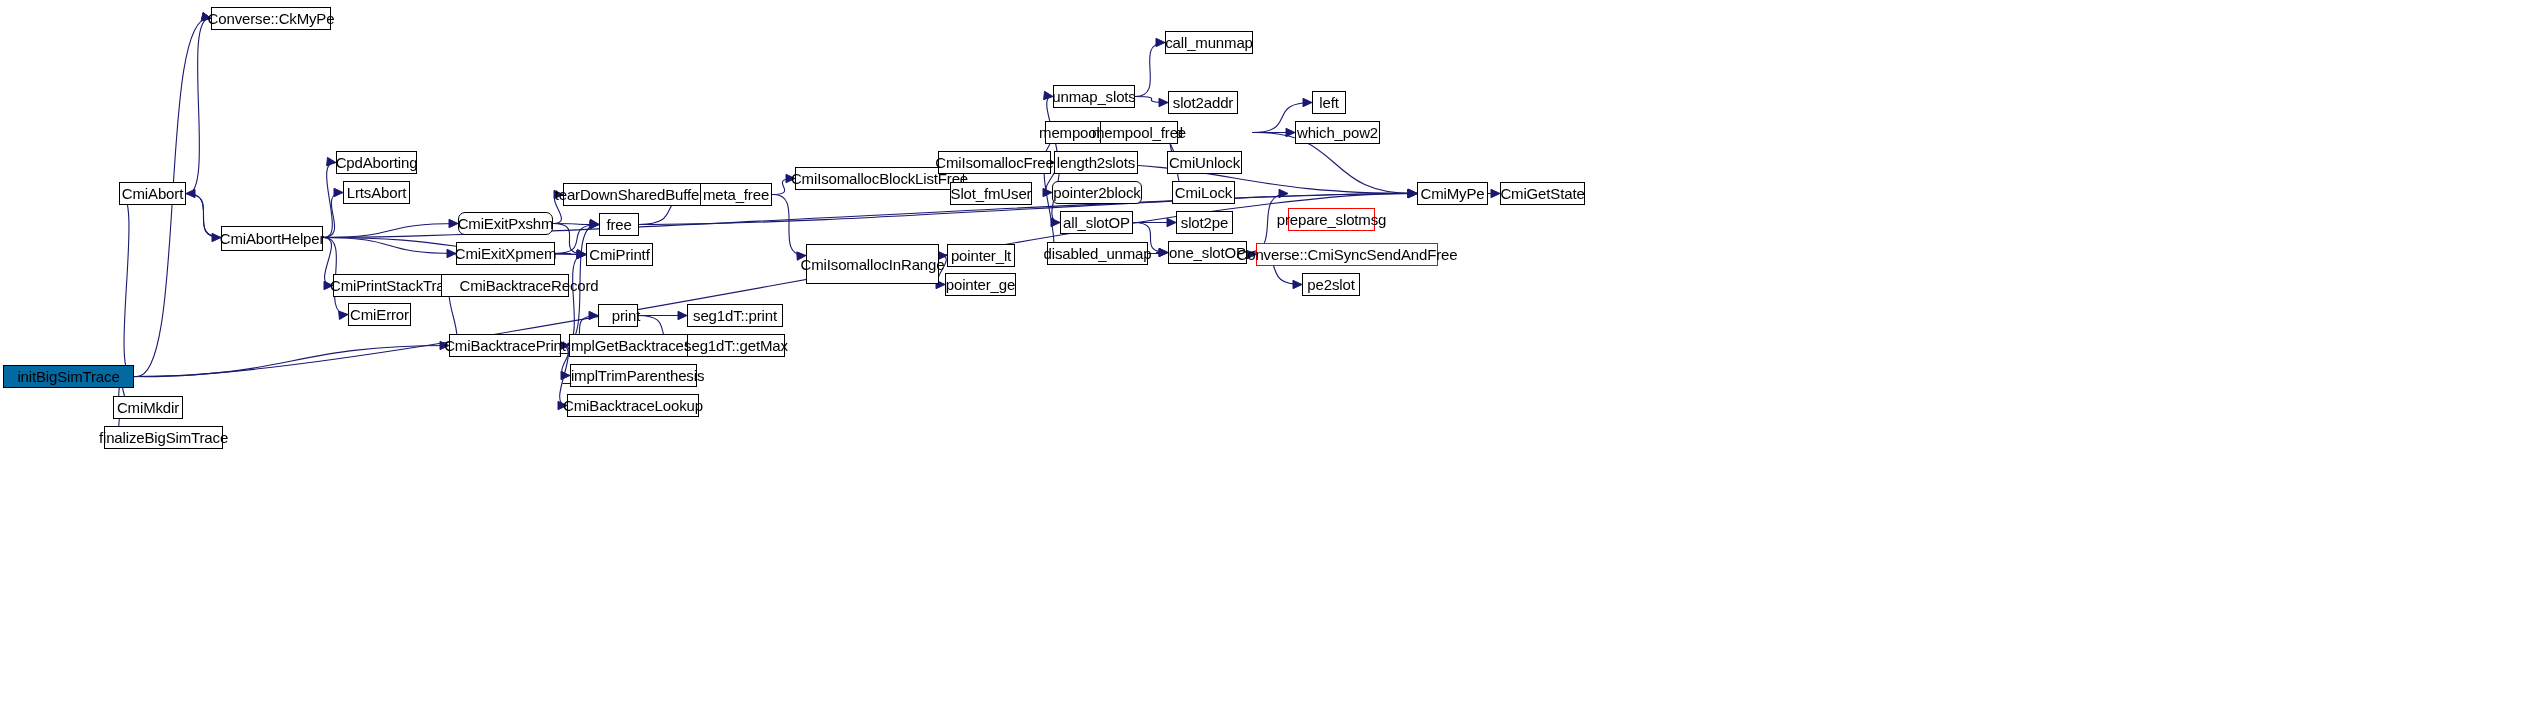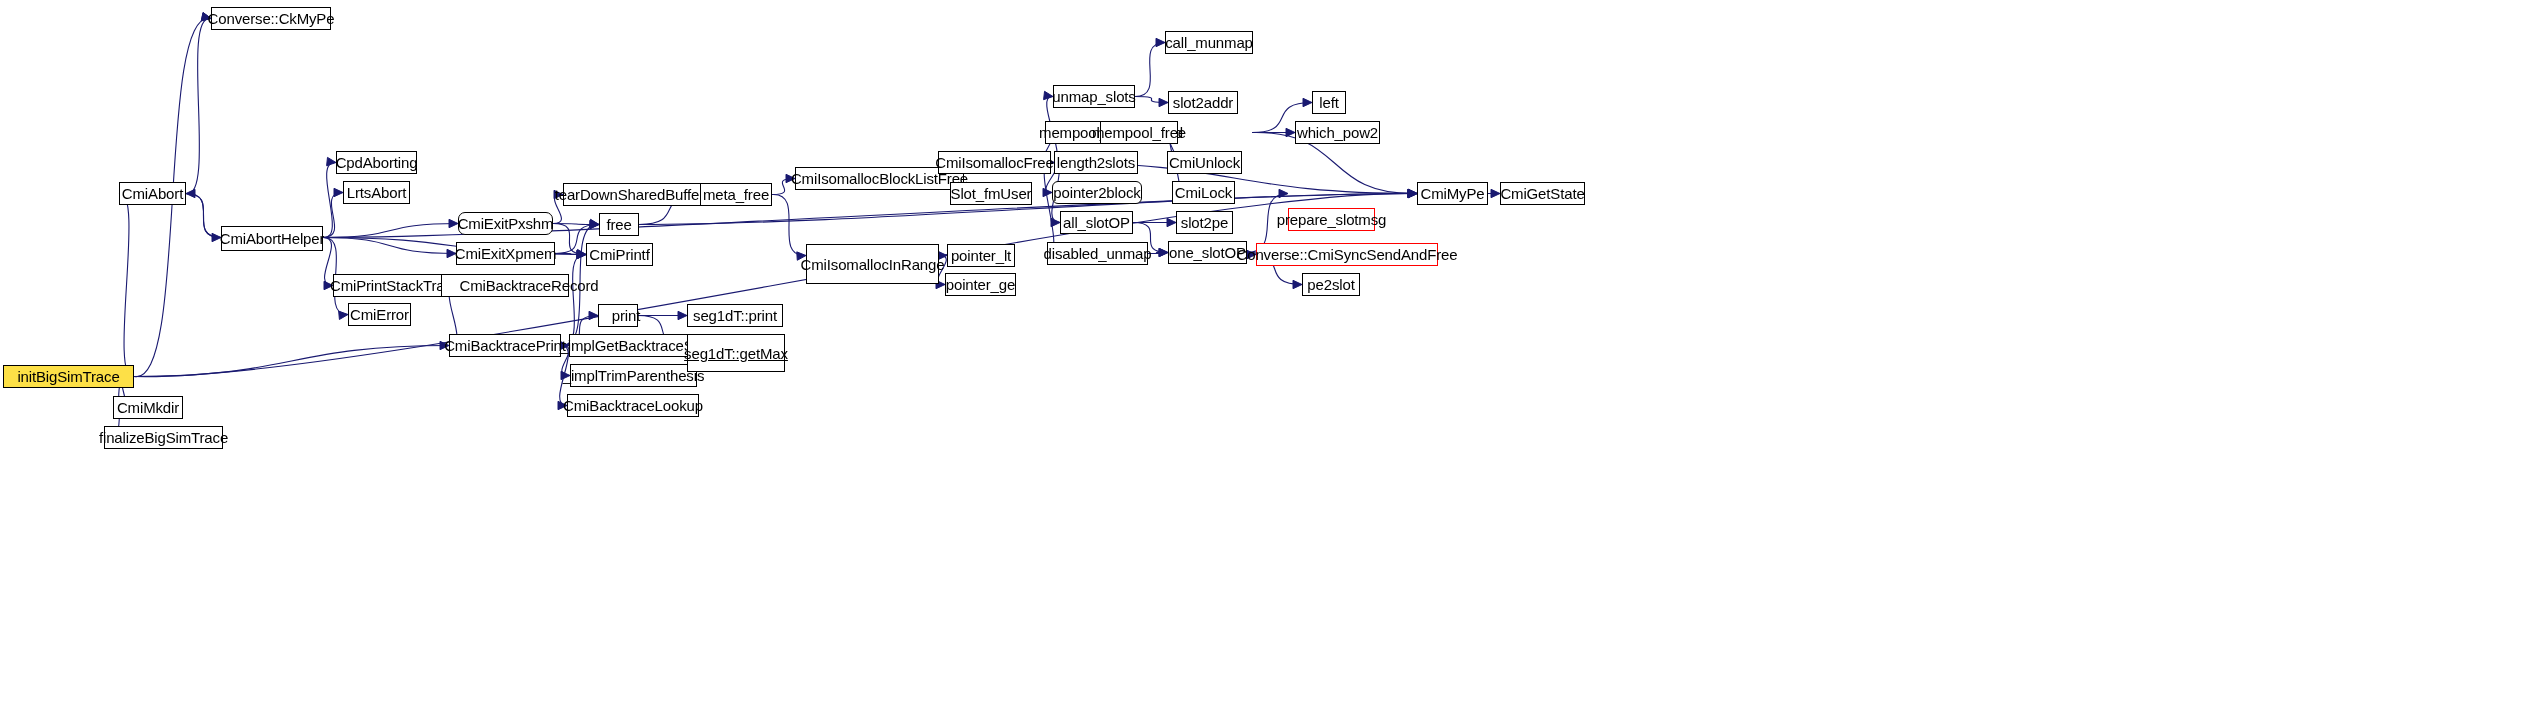--- a/index.html
+++ b/index.html
@@ -2,21 +2,21 @@
 <html><head>
 <meta charset="utf-8">
 <style>
   html,body{margin:0;padding:0;background:#ffffff;}
   #canvas{position:relative;width:2528px;height:721px;background:#ffffff;
           font-family:"Liberation Sans", sans-serif;overflow:hidden;}
   .node{position:absolute;box-sizing:border-box;border:1px solid #000000;
         background:#ffffff;color:#000000;font-size:15px;line-height:1;
         display:flex;align-items:center;justify-content:center;
         white-space:nowrap;letter-spacing:-0.15px;}
-  .node.root{background:#fde047;border-color:#000000;}
+  .node.root{background:#0369a1;border-color:#000000;}
   .node.hl{border-color:#ff0000;}
   svg.edges{position:absolute;left:0;top:0;width:2528px;height:721px;
             overflow:visible;pointer-events:none;}
   svg.edges path{fill:none;stroke:#191970;stroke-width:1.1px;}
   svg.edges polygon{fill:#191970;stroke:#191970;stroke-width:1px;}
 </style>
 </head>
 <body>
 
 <div id="canvas">
@@ -208,21 +208,21 @@
       </div>
       <div class="node" style="left: 570px; top: 364px; width: 127px; height: 23px;">
         <span>_implTrimParenthesis</span>
       </div>
       <div class="node" style="left: 567px; top: 394px; width: 132px; height: 23px;">
         <span>CmiBacktraceLookup</span>
       </div>
       <div class="node" style="left: 687px; top: 304px; width: 96px; height: 23px;">
         <span>seg1dT::print</span>
       </div>
-      <div class="node" style="left: 687px; top: 334px; width: 98px; height: 38px; text-decoration: underline;">
+      <div class="node" style="left: 687px; top: 334px; width: 98px; height: 23px;">
         <span>seg1dT::getMax</span>
       </div>
       <div class="node" style="left: 700px; top: 183px; width: 72px; height: 23px;">
         <span>meta_free</span>
       </div>
       <div class="node" style="left: 806px; top: 244px; width: 133px; height: 40px;">
         <span>CmiIsomallocInRange</span>
       </div>
       <div class="node" style="left: 947px; top: 244px; width: 68px; height: 23px;">
         <span>pointer_lt</span>

